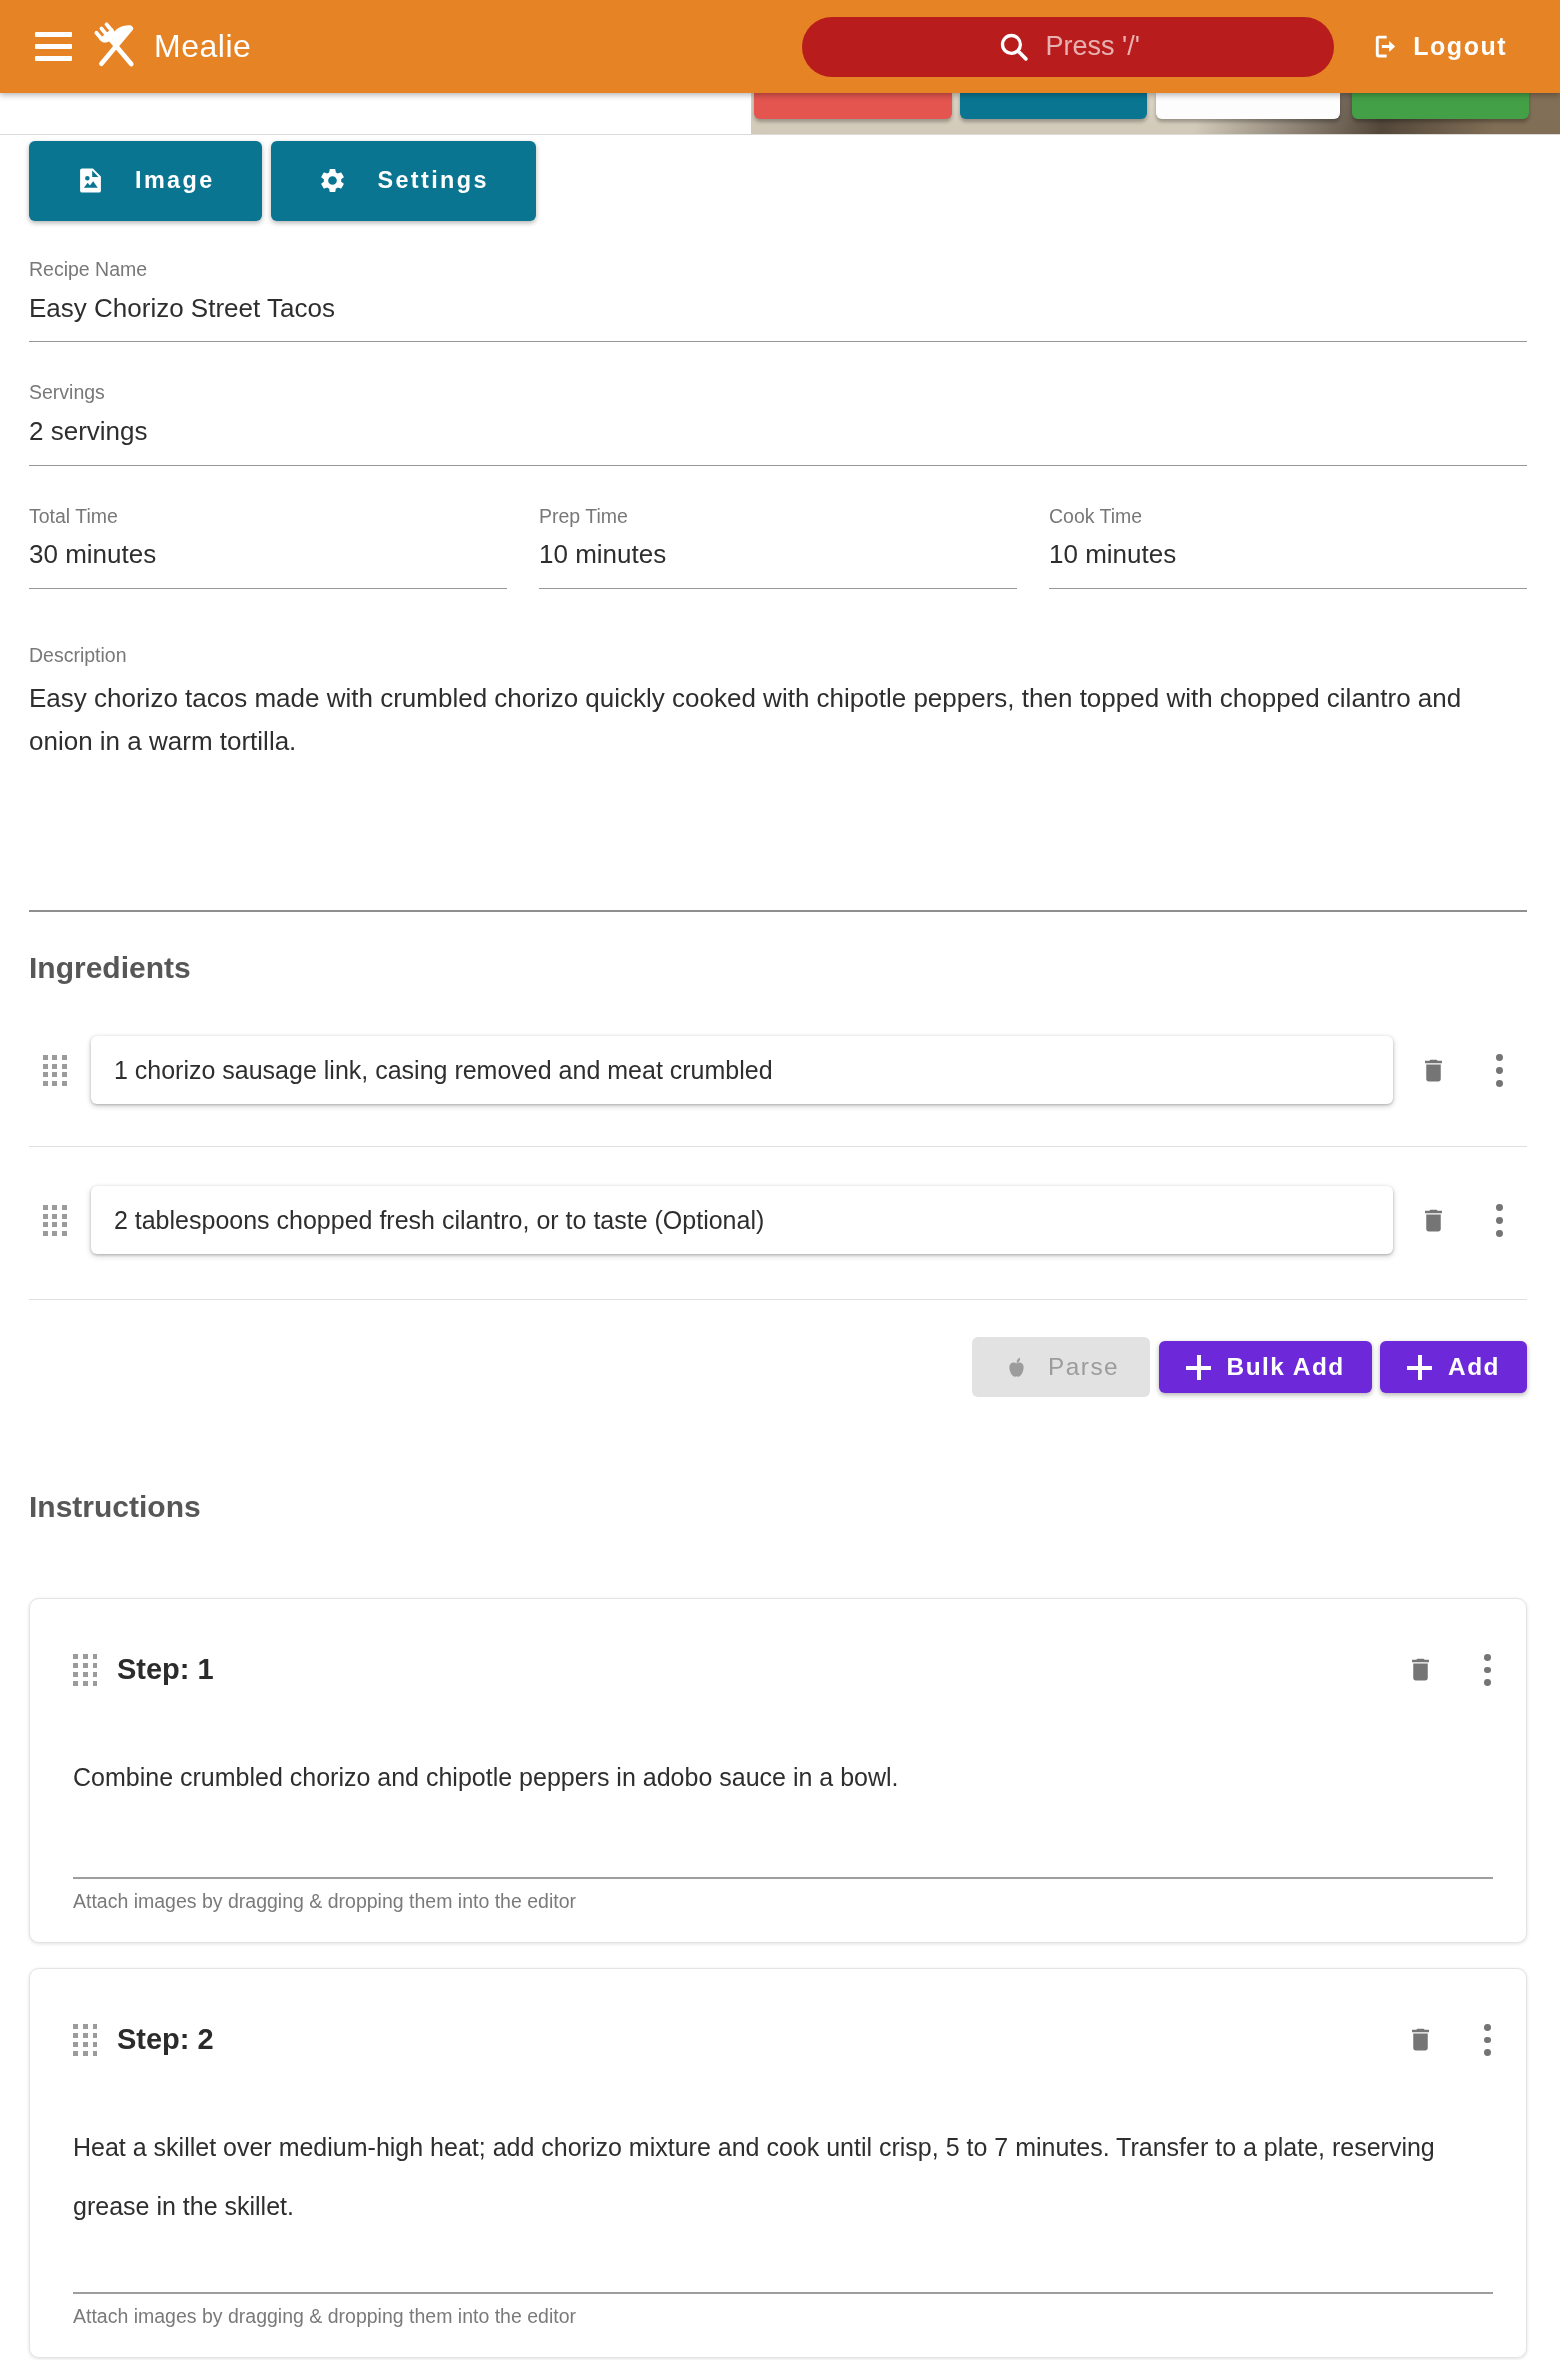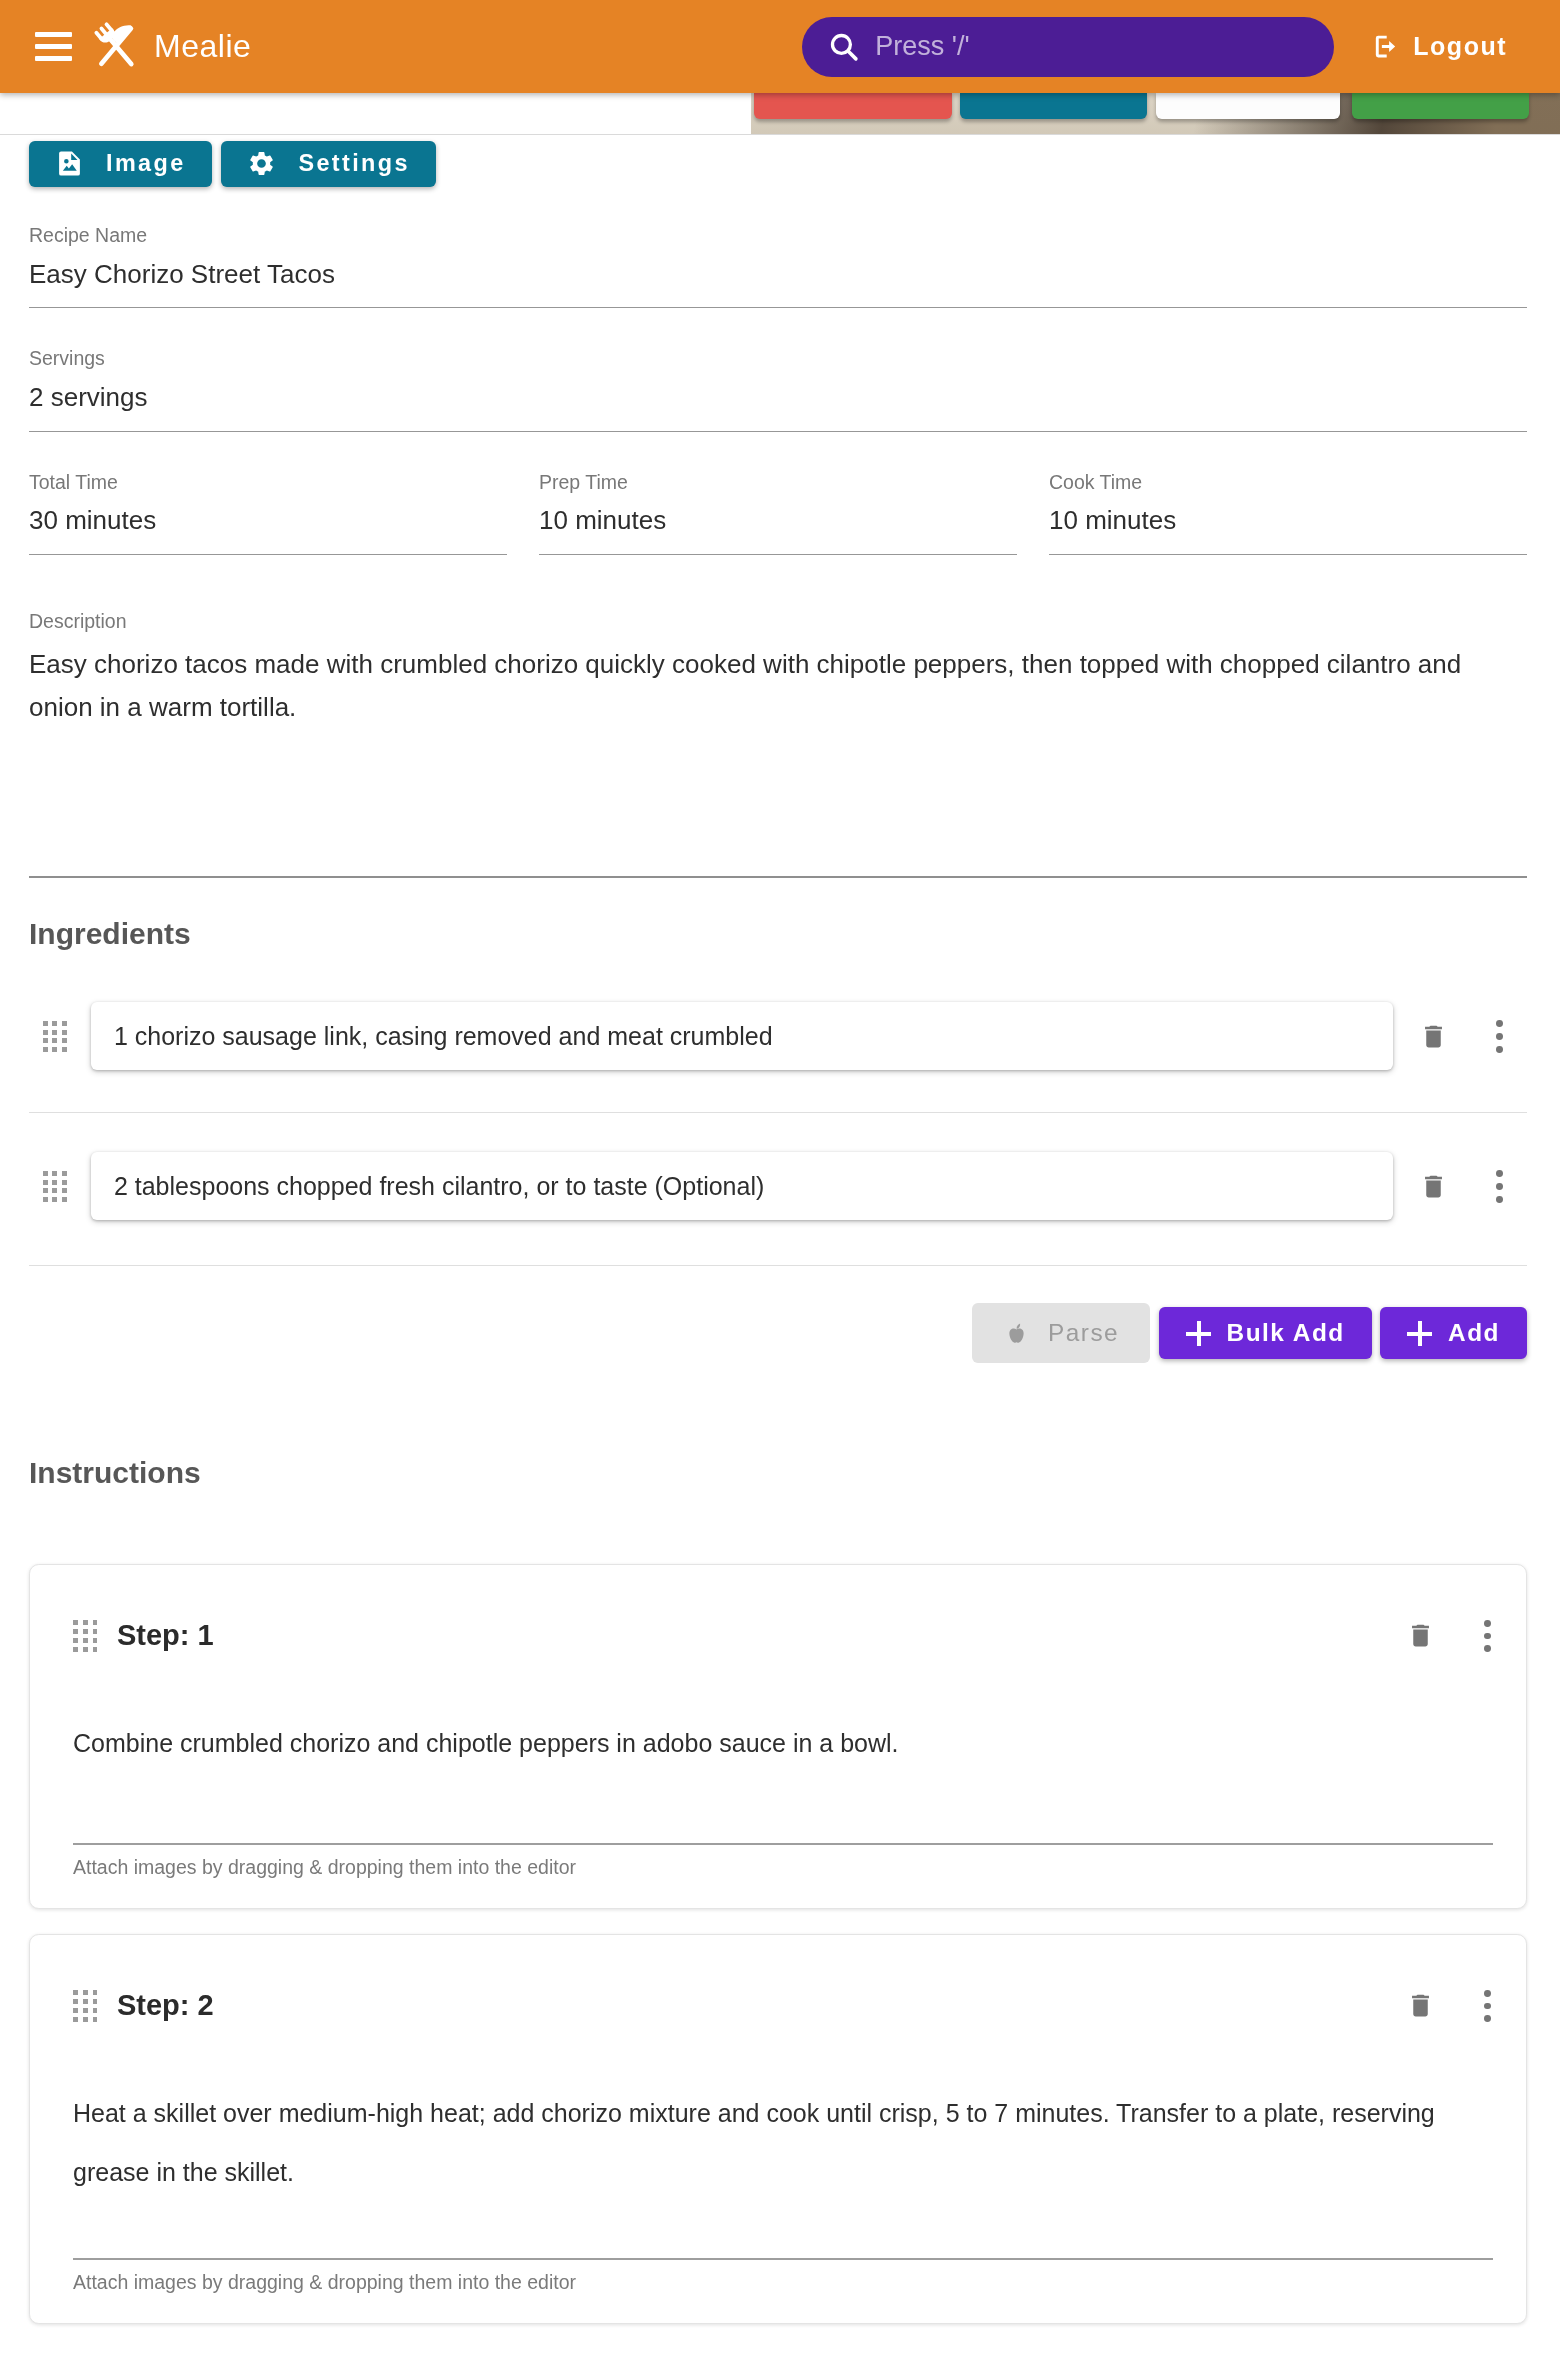--- a/index.html
+++ b/index.html
@@ -14,21 +14,21 @@
     position:relative; z-index:5; height:93px; background:#E58325;
     display:flex; align-items:center; padding:0 53px 0 35px;
     box-shadow:0 2px 5.9px rgba(0,0,0,.30);
   }
   .menu-btn { width:37px; height:29px; display:flex; flex-direction:column; justify-content:space-between; cursor:pointer; }
   .menu-btn span { display:block; height:4.9px; background:#fff; border-radius:1px; }
   .logo { width:45px; height:55px; margin-left:21.5px; }
   .app-title { color:#fff; font-size:32px; margin-left:15.6px; letter-spacing:0.5px; }
   .search-pill {
     margin-left:auto; width:532px; height:60px; border-radius:30px;
-    background:#4c1d95; display:flex; align-items:center; padding:0 23.4px 0 25px; gap:15.6px;
+    background:#b91c1c; display:flex; align-items:center; padding:0 23.4px 0 25px; gap:15.6px;justify-content:center;
   }
   .search-pill .ph { color:rgba(255,255,255,.66); font-size:27px; }
   .logout-btn { margin-left:37px; display:flex; align-items:center; gap:13.7px; color:#fff; cursor:pointer; }
   .logout-btn .lbl { font-size:25px; font-weight:bold; letter-spacing:1.5px; }
 
   
   .hero-strip { position:relative; height:42px; background:#fff; border-bottom:1px solid #DADADA; }
   .hero-photo {
     position:absolute; left:751px; right:0; top:0; bottom:0;
     background:
@@ -40,21 +40,21 @@
   .hero-btn.teal  { left:960px;  width:187px; background:#0A7591; }
   .hero-btn.white { left:1156px; width:184px; background:#FDFDFD; }
   .hero-btn.green { left:1352px; width:177px; background:#43A047; }
 
   
   .content { padding:0 33px 0 29px; }
 
   .toolbar { margin-top:5.9px; display:flex; gap:9.8px; }
   .btn { border:none; cursor:pointer; display:flex; align-items:center; border-radius:5.9px; }
   .btn-teal {
-    height:46px; padding:0 26px; gap:22px; background:#0A7591; color:#fff;
+    height:80px; padding:0 47px; gap:30px; background:#0A7591; color:#fff;
     font-size:23.4px; font-weight:bold; letter-spacing:2.4px;
     box-shadow:0 2px 4.9px rgba(0,0,0,.30);
     font-family:"Liberation Sans", sans-serif;
   }
 
   .field { border-bottom:1px solid #979797; padding-bottom:15.6px; }
   .field .flabel { font-size:19.5px; color:#787878; }
   .field .fvalue { font-size:26px; color:#2e2e2e; margin-top:9.8px; line-height:35px; cursor:text; }
   .f-name { margin-top:37px; }
   .f-servings { margin-top:39px; }

